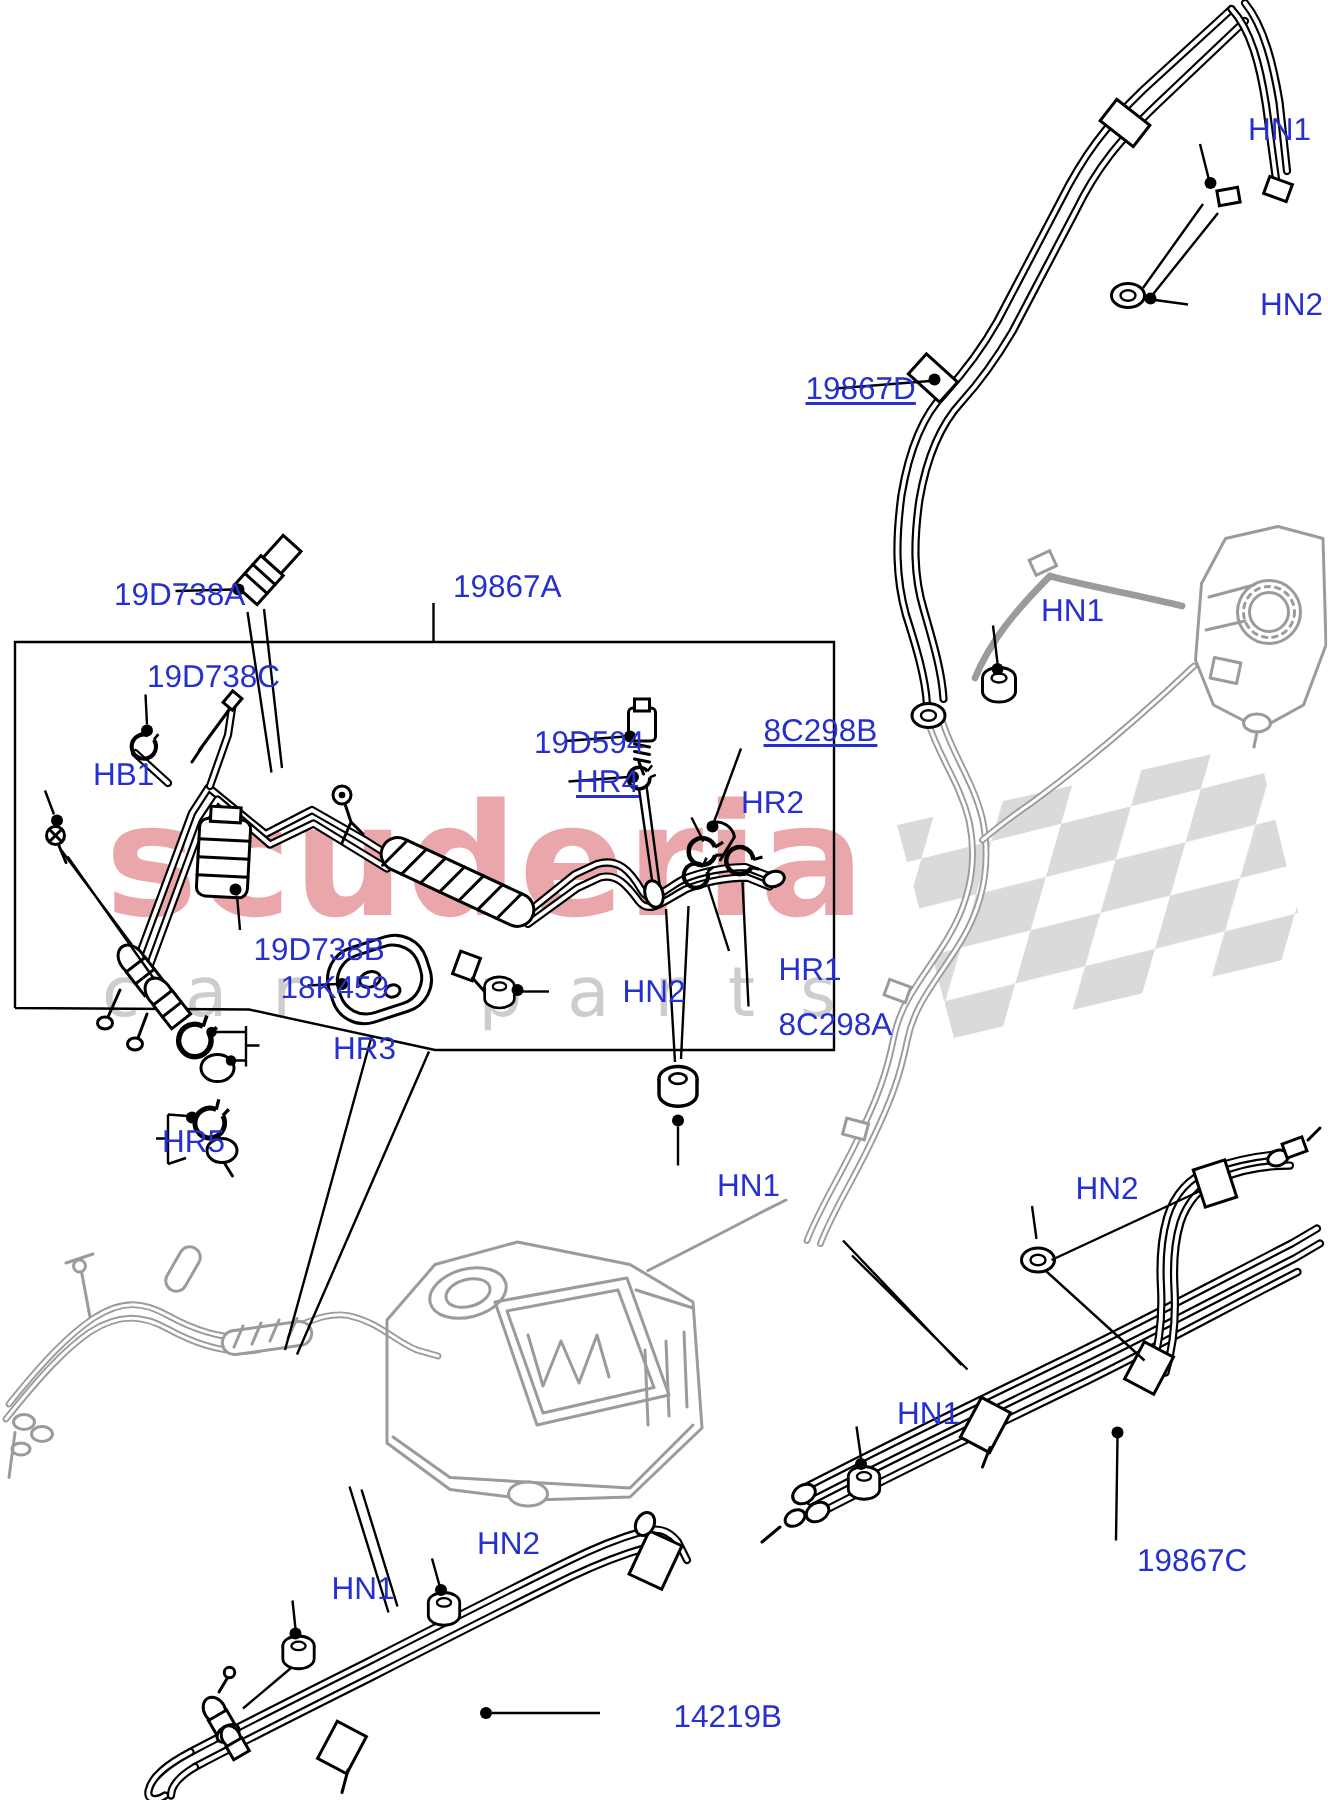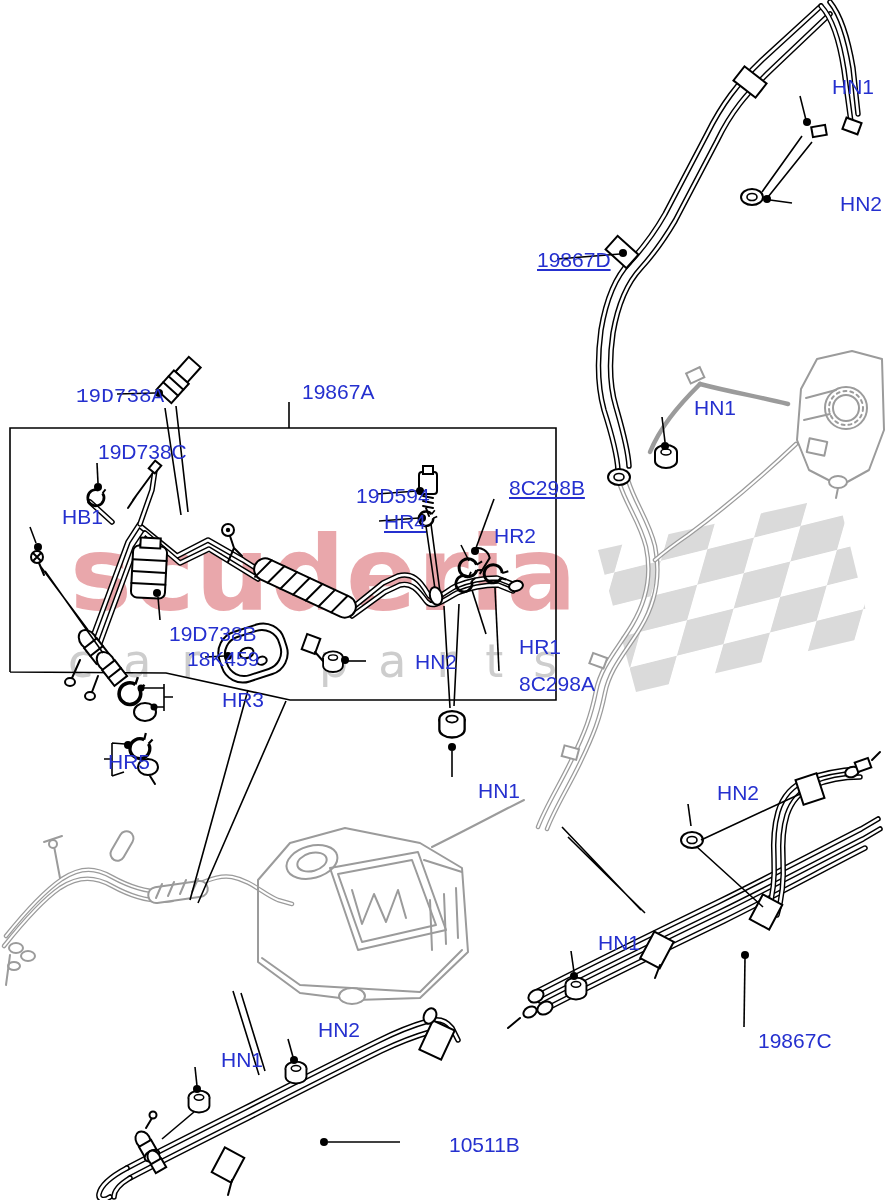--- a/index.html
+++ b/index.html
@@ -336,36 +336,36 @@
       <path class="ln" d="M328,1142 L400,1142"></path>
         <circle class="dot" cx="324" cy="1142" r="4"></circle>
     </g>
   </svg>
 
   <div id="labels">
       <div class="lbl" style="left: 786px; top: 76px;">HN1</div>
       <div class="lbl" style="left: 794px; top: 193px;">HN2</div>
       <div class="lbl" style="left: 491px; top: 249px; text-decoration: underline;">19867D</div>
       <div class="lbl" style="left: 648px; top: 397px;">HN1</div>
-      <div class="lbl" style="left: 30px; top: 386px; font-family: Liberation Mono, monospace;">19D738A</div>
+      <div class="lbl" style="left: 30px; top: 386px;">19D738A</div>
       <div class="lbl" style="left: 256px; top: 381px;">19867A</div>
       <div class="lbl" style="left: 52px; top: 441px;">19D738C</div>
       <div class="lbl" style="left: 16px; top: 506px; text-align: right;">HB1</div>
       <div class="lbl" style="left: 310px; top: 485px;">19D594</div>
       <div class="lbl" style="left: 463px; top: 477px; text-decoration: underline;">8C298B</div>
       <div class="lbl" style="left: 338px; top: 511px; text-decoration: underline;">HR4</div>
       <div class="lbl" style="left: 448px; top: 525px;">HR2</div>
       <div class="lbl" style="left: 473px; top: 636px;">HR1</div>
       <div class="lbl" style="left: 473px; top: 673px;">8C298A</div>
       <div class="lbl" style="left: 123px; top: 623px;">19D738B</div>
       <div class="lbl" style="left: 141px; top: 648px;">18K459</div>
       <div class="lbl" style="left: 369px; top: 651px;">HN2</div>
       <div class="lbl" style="left: 176px; top: 689px;">HR3</div>
       <div class="lbl" style="left: 62px; top: 751px;">HR5</div>
       <div class="lbl" style="left: 432px; top: 780px;">HN1</div>
       <div class="lbl" style="left: 671px; top: 782px;">HN2</div>
       <div class="lbl" style="left: 552px; top: 932px;">HN1</div>
       <div class="lbl" style="left: 712px; top: 1030px;">19867C</div>
       <div class="lbl" style="left: 272px; top: 1019px;">HN2</div>
       <div class="lbl" style="left: 175px; top: 1049px;">HN1</div>
-      <div class="lbl" style="left: 403px; top: 1134px;">10511B</div>
+      <div class="lbl" style="left: 403px; top: 1134px;">14219B</div>
     </div>
 </div>
 
 </body></html>

